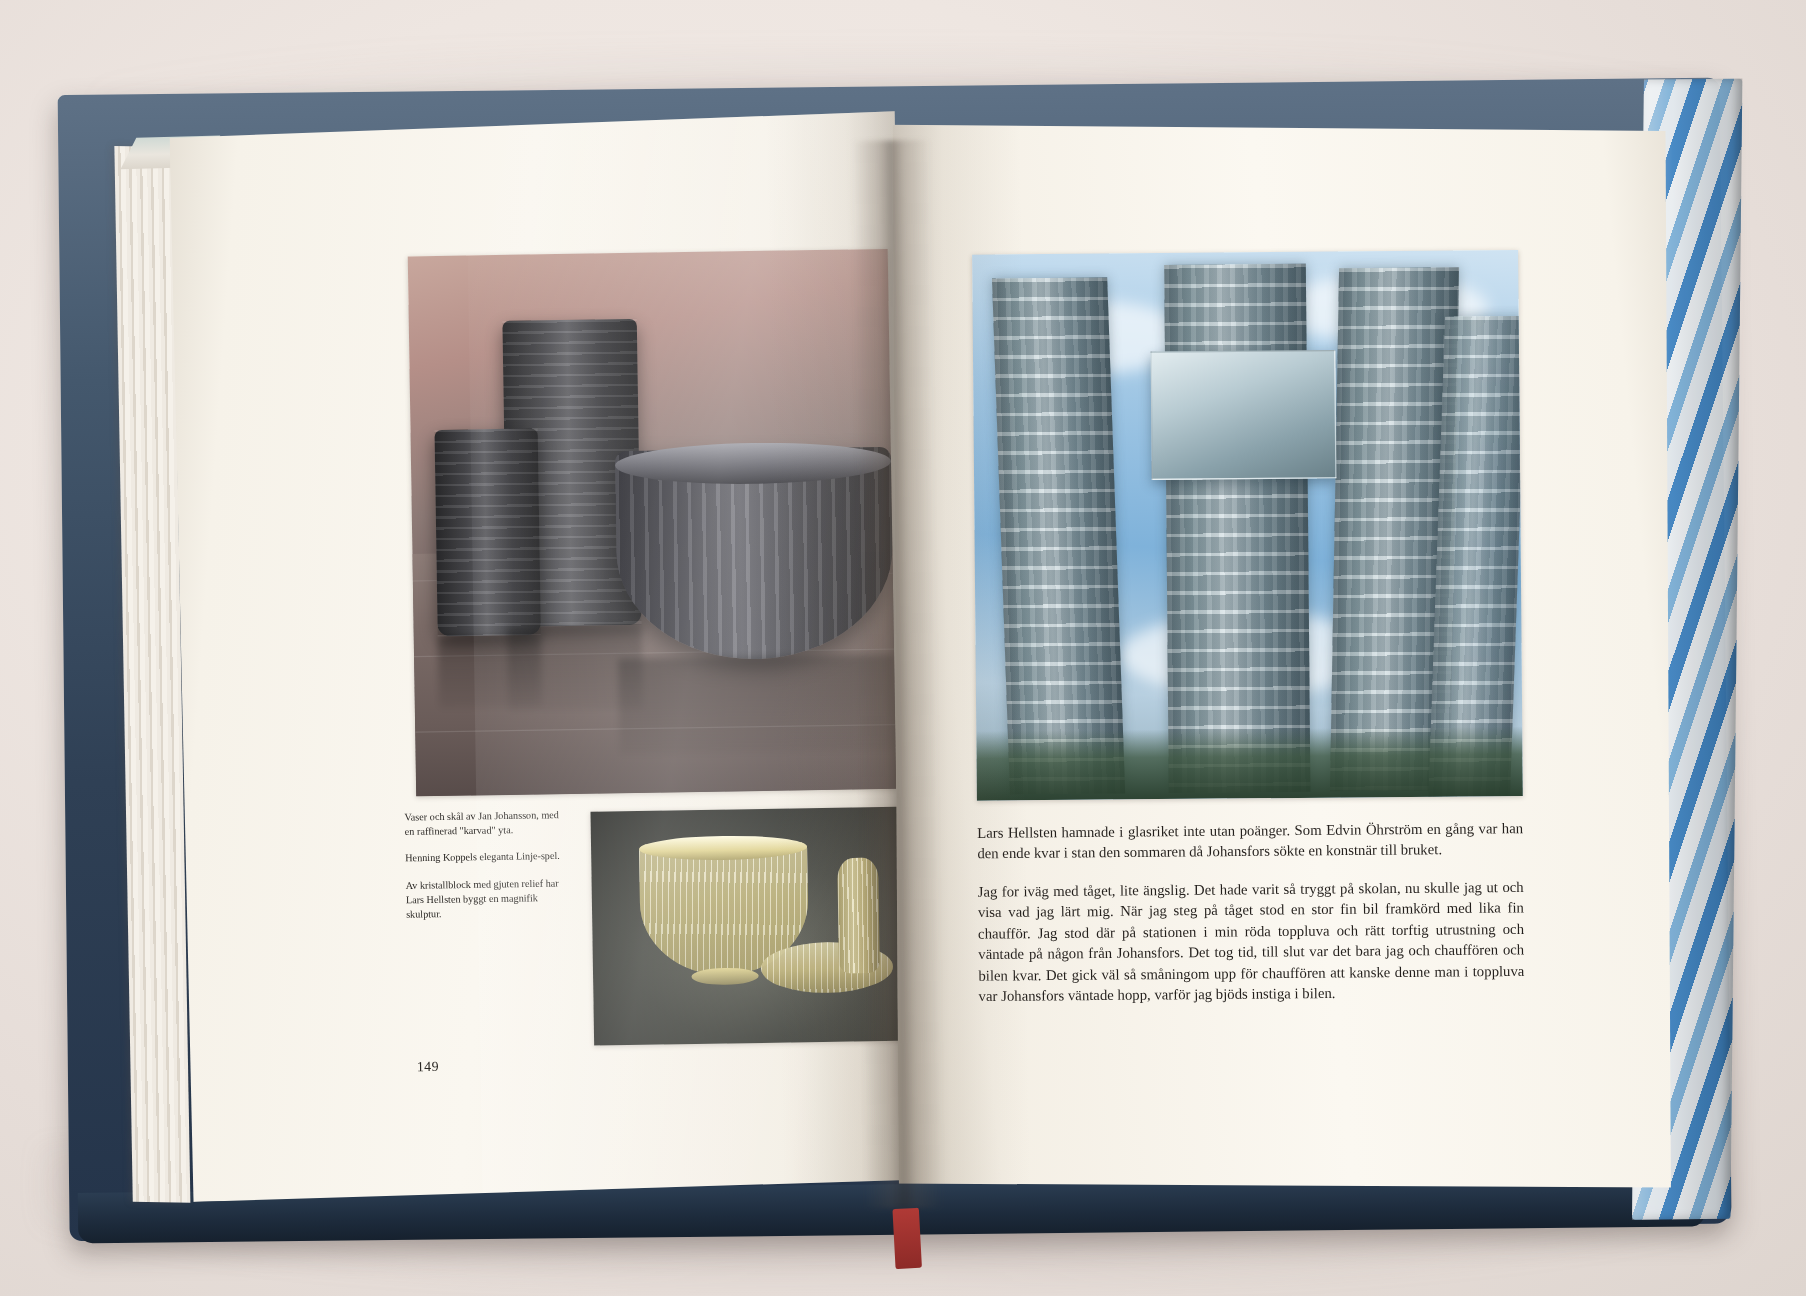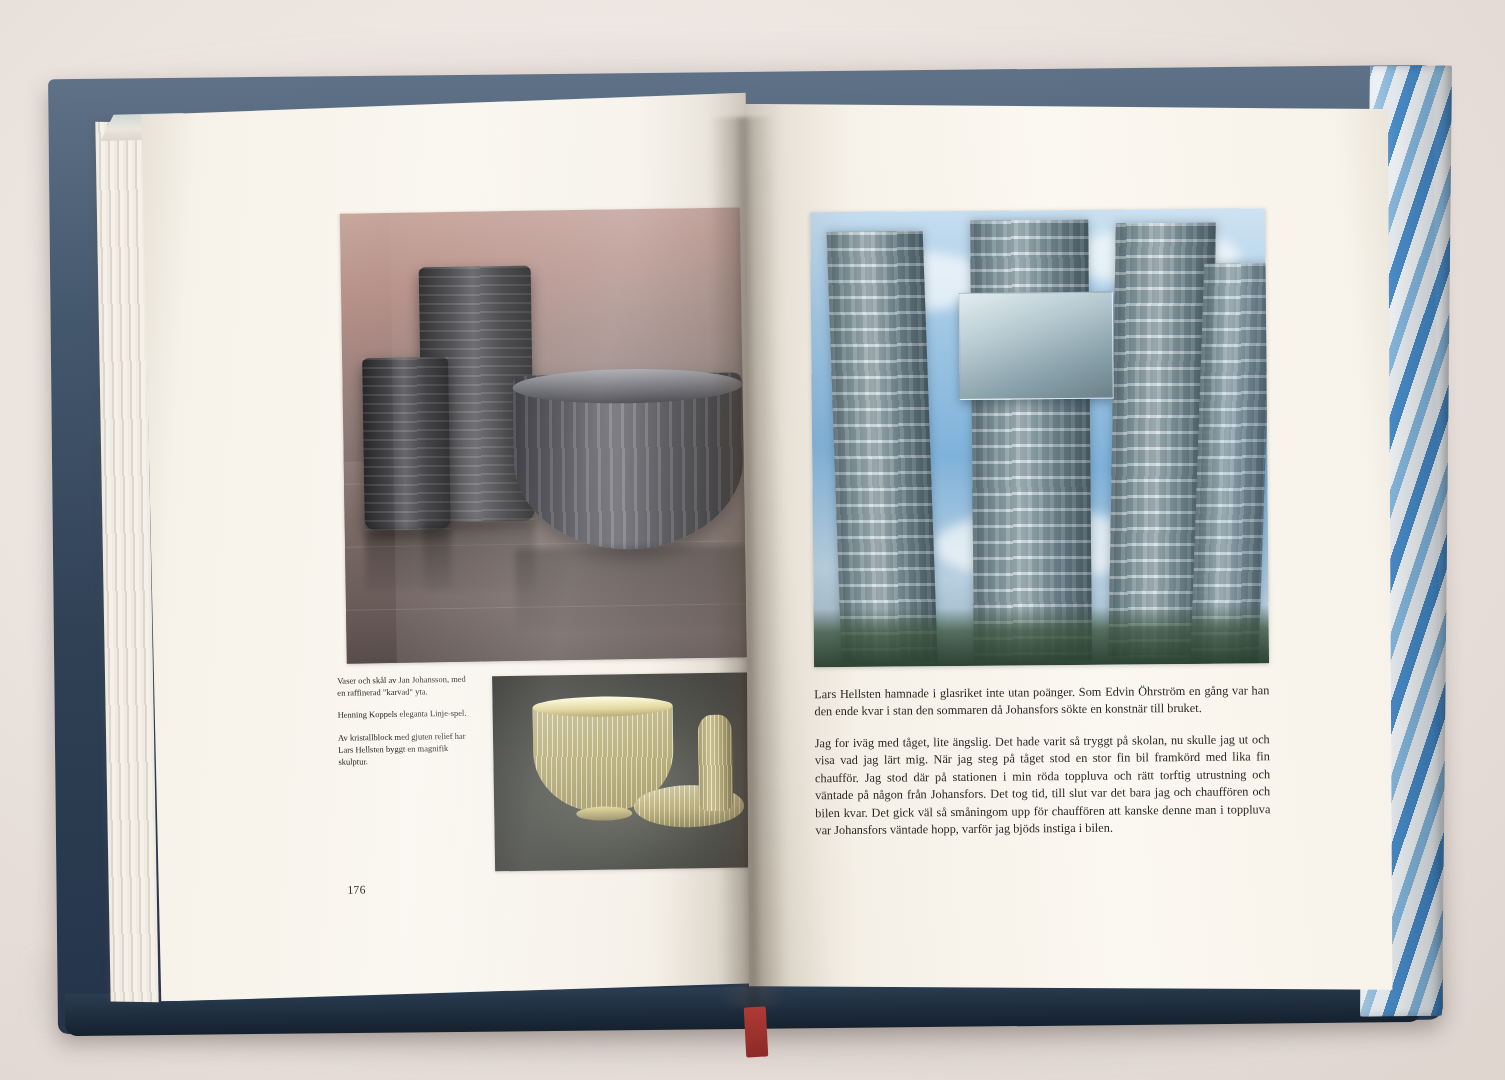--- a/index.html
+++ b/index.html
@@ -463,21 +463,21 @@
           </div>
 
           <div class="plate plate-linje">
             <div class="glass-bowl"></div>
             <div class="glass-bowl-rim"></div>
             <div class="glass-foot"></div>
             <div class="glass-dish"></div>
             <div class="glass-vase"></div>
           </div>
 
-          <div class="folio folio-left">176</div>
+          <div class="folio folio-left">149</div>
 
           <div class="warp-left"></div>
           <div class="sheen"></div>
         </div>
       </div>
 
       <div class="page page-right">
         <div class="page-inner">
 
           <div class="plate plate-sculpture">

